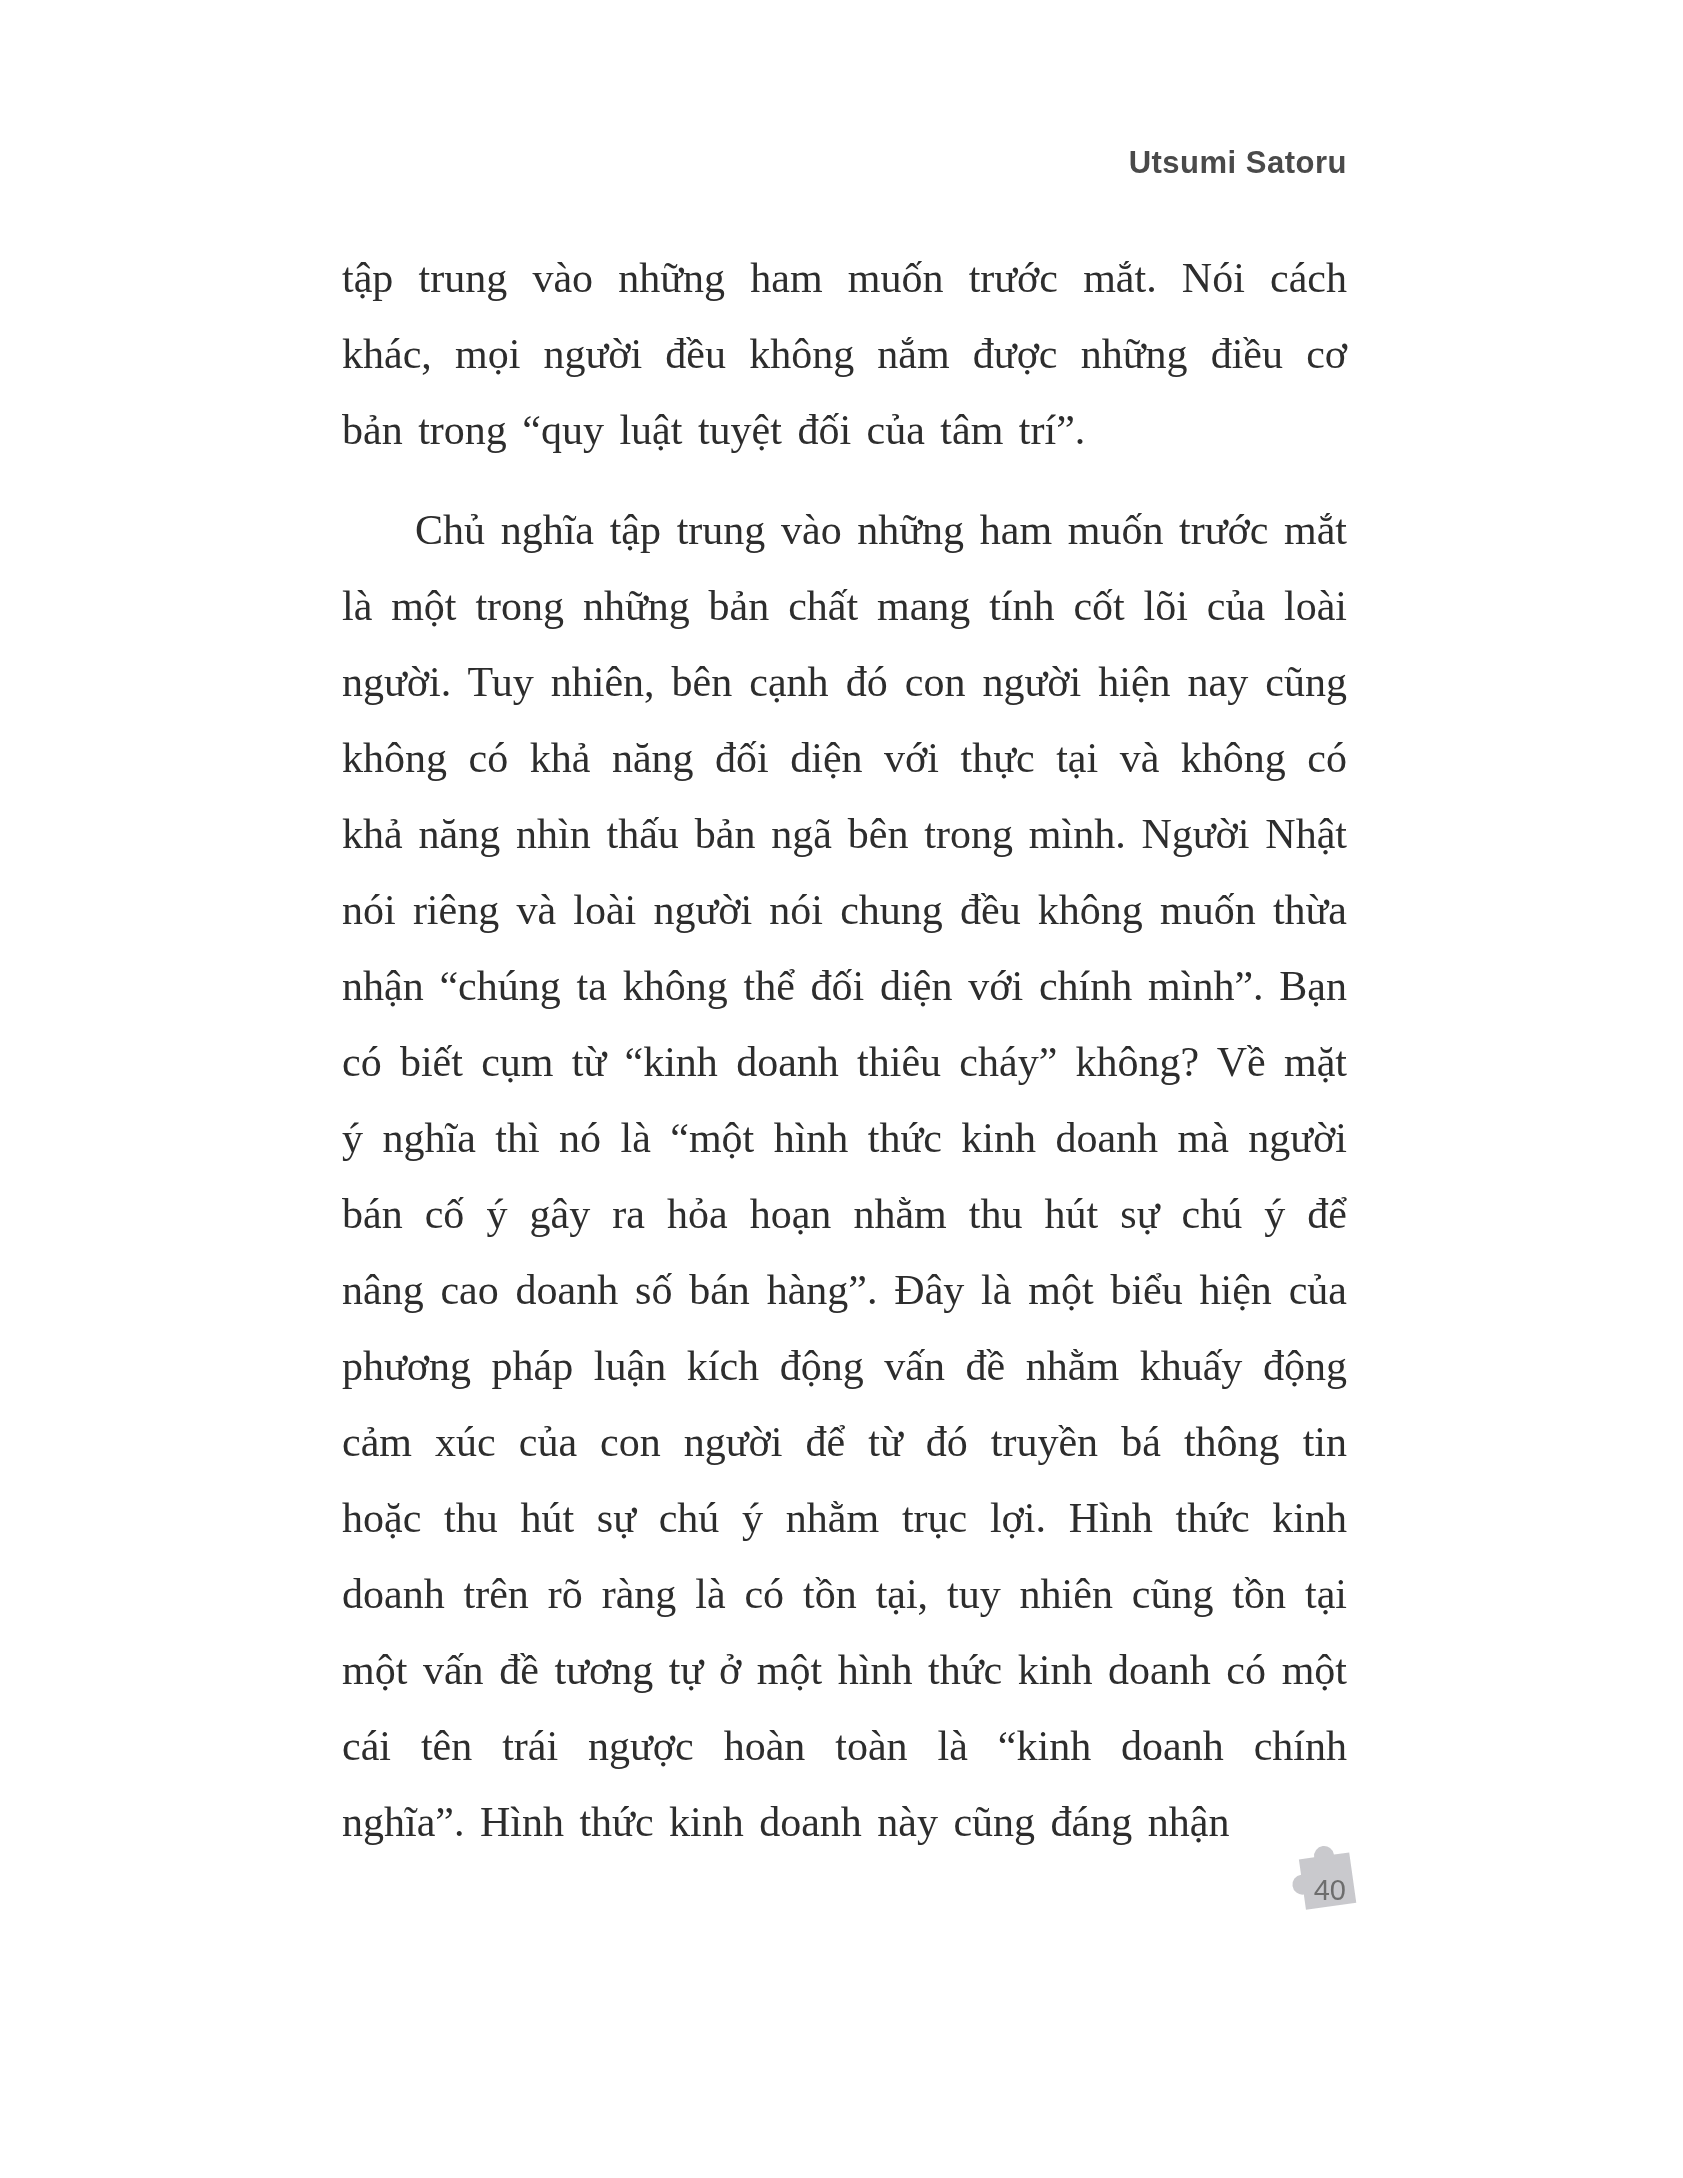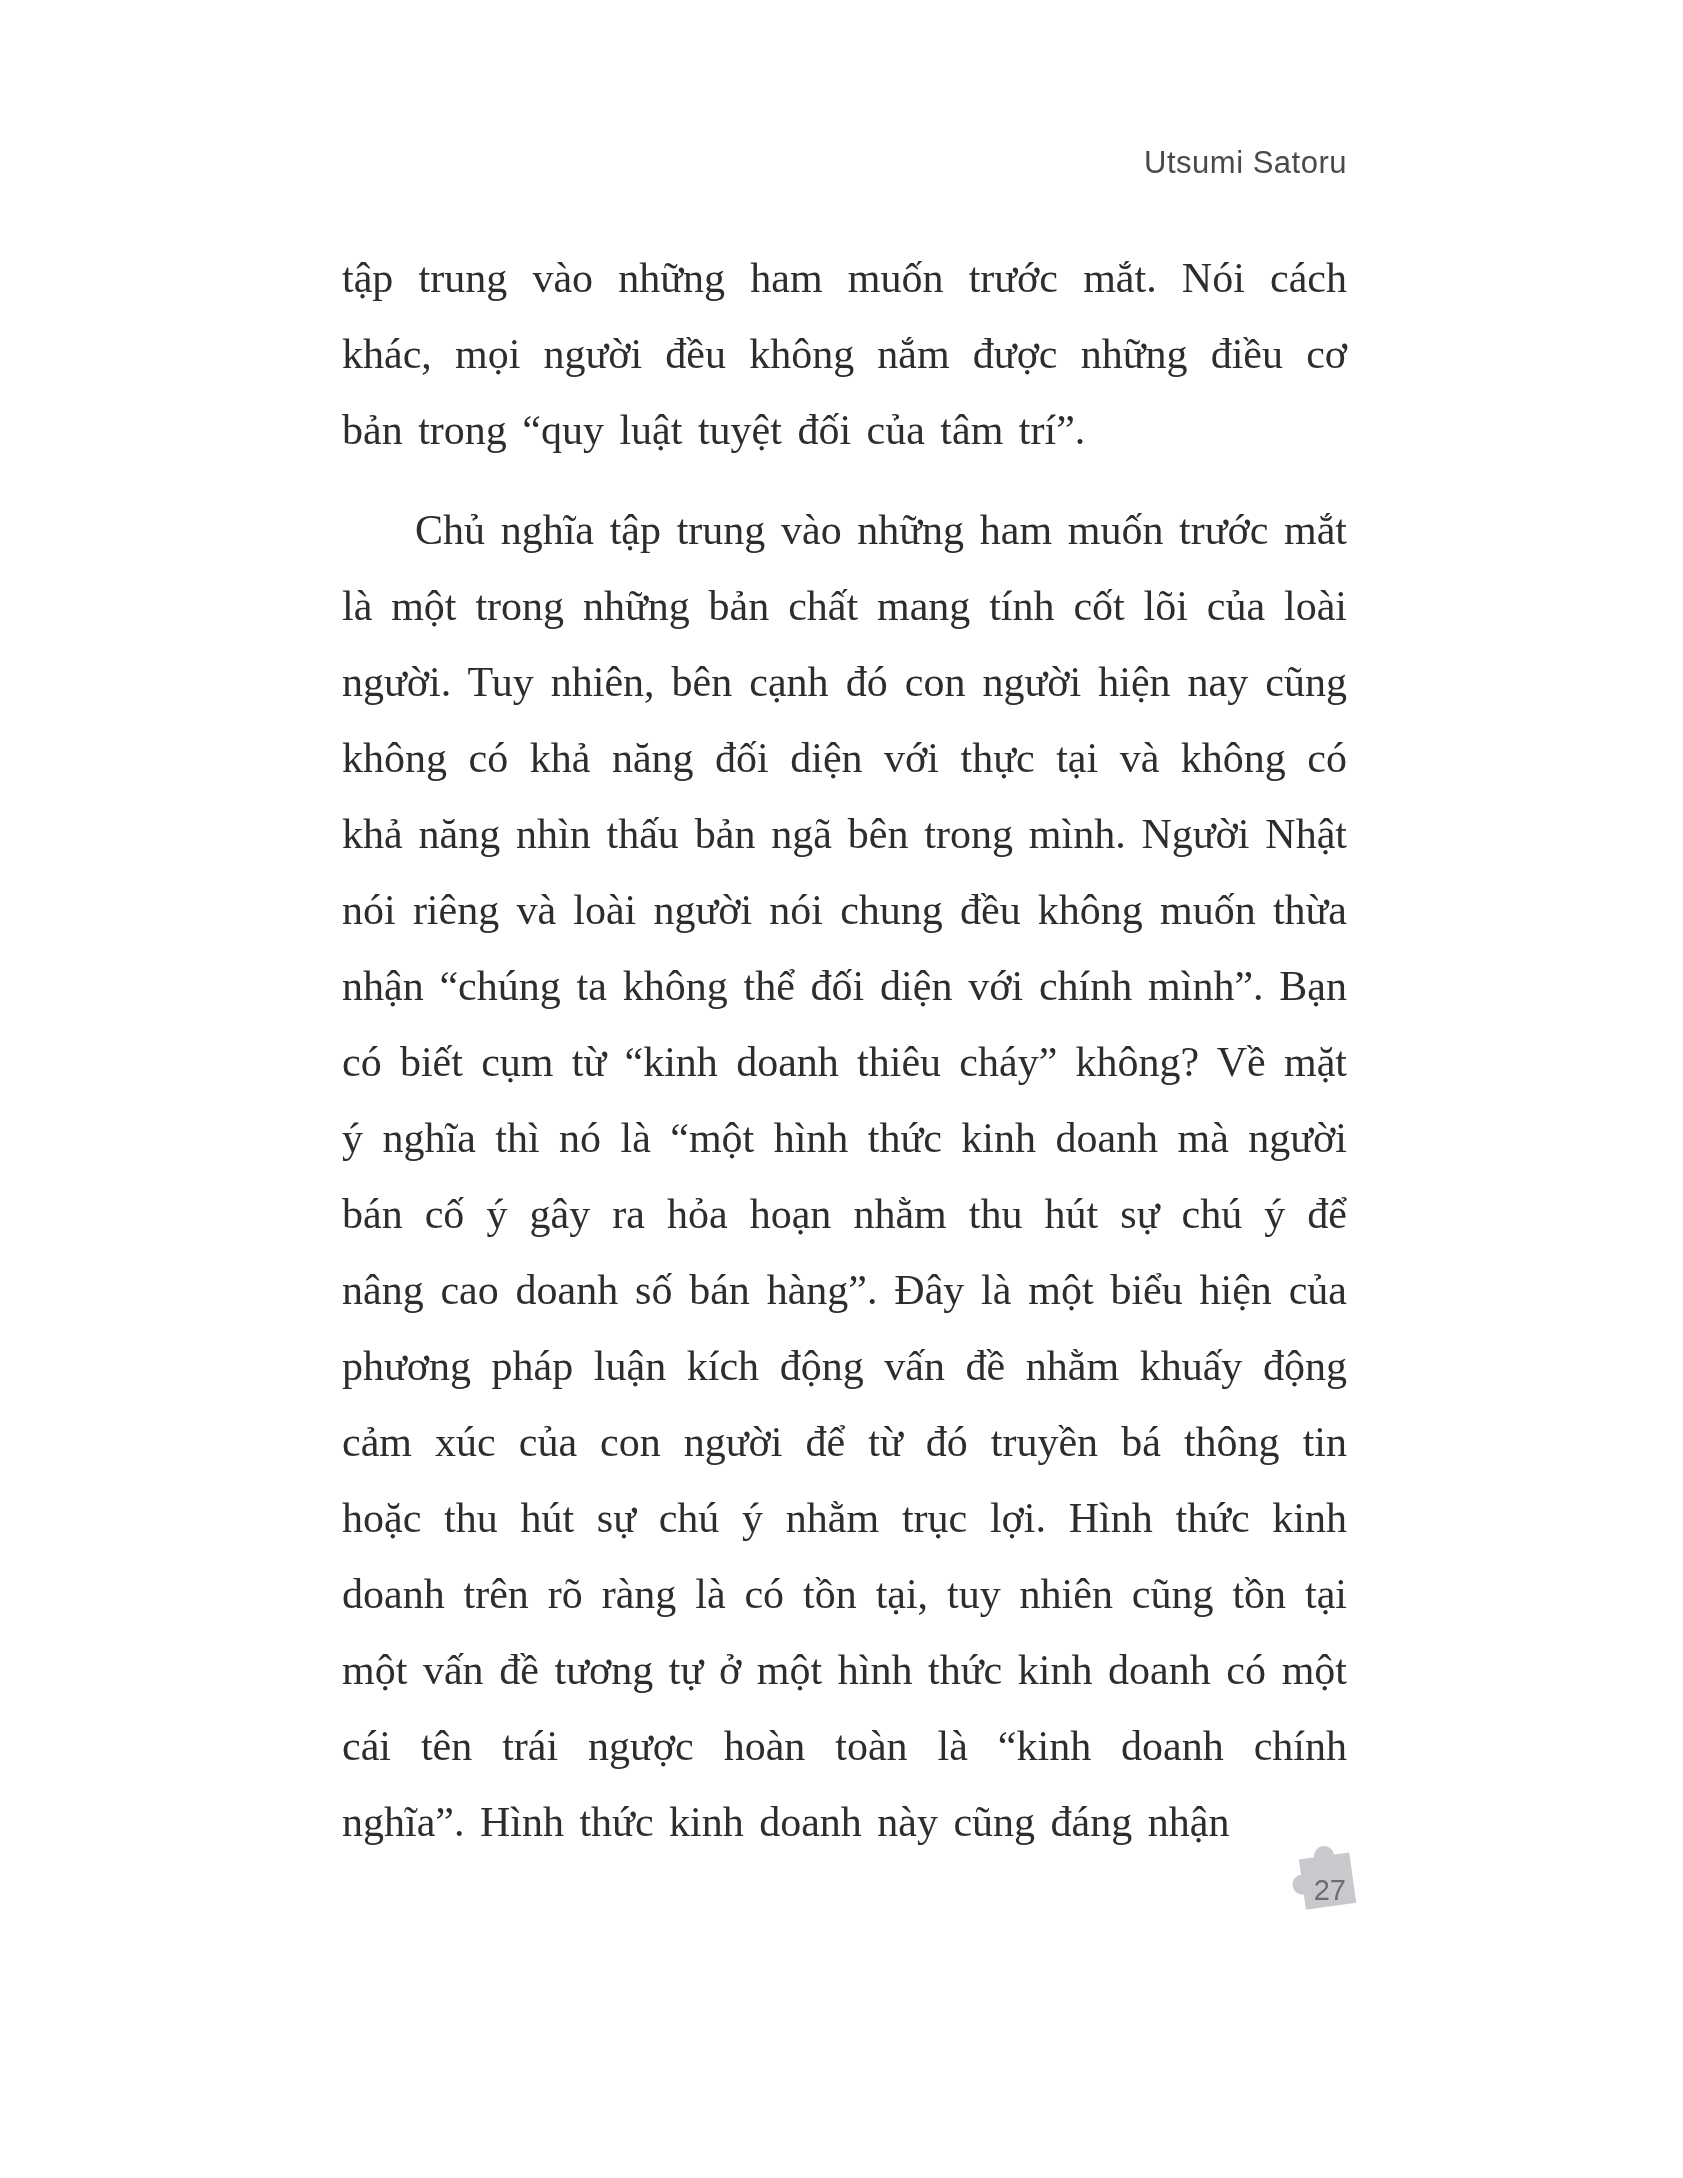--- a/index.html
+++ b/index.html
@@ -20,21 +20,21 @@
     background: #ffffff;
   }
   .running-header {
     position: absolute;
     top: 145px;
     left: 342px;
     width: 1005px;
     text-align: right;
     font-family: "Liberation Sans", sans-serif;
     font-size: 31px;
-    font-weight: 400;
+    font-weight: 700;
     color: #4a4a4a;
     letter-spacing: 0.5px;
   }
   .body-text {
     position: absolute;
     top: 240px;
     left: 342px;
     width: 1005px;
     color: #2d2d2d;
     font-size: 42px;
@@ -84,17 +84,17 @@
 
   <div class="body-text">
     <p class="para">tập trung vào những ham muốn trước mắt. Nói cách khác, mọi người đều không nắm được những điều cơ bản trong “quy luật tuyệt đối của tâm trí”.</p>
     <p class="para indented">Chủ nghĩa tập trung vào những ham muốn trước mắt là một trong những bản chất mang tính cốt lõi của loài người. Tuy nhiên, bên cạnh đó con người hiện nay cũng không có khả năng đối diện với thực tại và không có khả năng nhìn thấu bản ngã bên trong mình. Người Nhật nói riêng và loài người nói chung đều không muốn thừa nhận “chúng ta không thể đối diện với chính mình”. Bạn có biết cụm từ “kinh doanh thiêu cháy” không? Về mặt ý nghĩa thì nó là “một hình thức kinh doanh mà người bán cố ý gây ra hỏa hoạn nhằm thu hút sự chú ý để nâng cao doanh số bán hàng”. Đây là một biểu hiện của phương pháp luận kích động vấn đề nhằm khuấy động cảm xúc của con người để từ đó truyền bá thông tin hoặc thu hút sự chú ý nhằm trục lợi. Hình thức kinh doanh trên rõ ràng là có tồn tại, tuy nhiên cũng tồn tại một vấn đề tương tự ở một hình thức kinh doanh có một cái tên trái ngược hoàn toàn là “kinh doanh chính nghĩa”. Hình thức kinh doanh này cũng đáng nhận</p>
   </div>
 
   <div class="footer-mark">
     <svg class="puzzle-icon" viewBox="0 0 100 100" xmlns="http://www.w3.org/2000/svg" aria-hidden="true">
       <path d="M24 24 L44 24 A13 13 0 0 1 70 24 L90 24 L90 90 L24 90 L24 70 A13 13 0 0 1 24 44 Z" fill="#c7c7cb"></path>
     </svg>
-    <span class="page-number">27</span>
+    <span class="page-number">40</span>
   </div>
 
 </div>
 
 
 </body></html>

